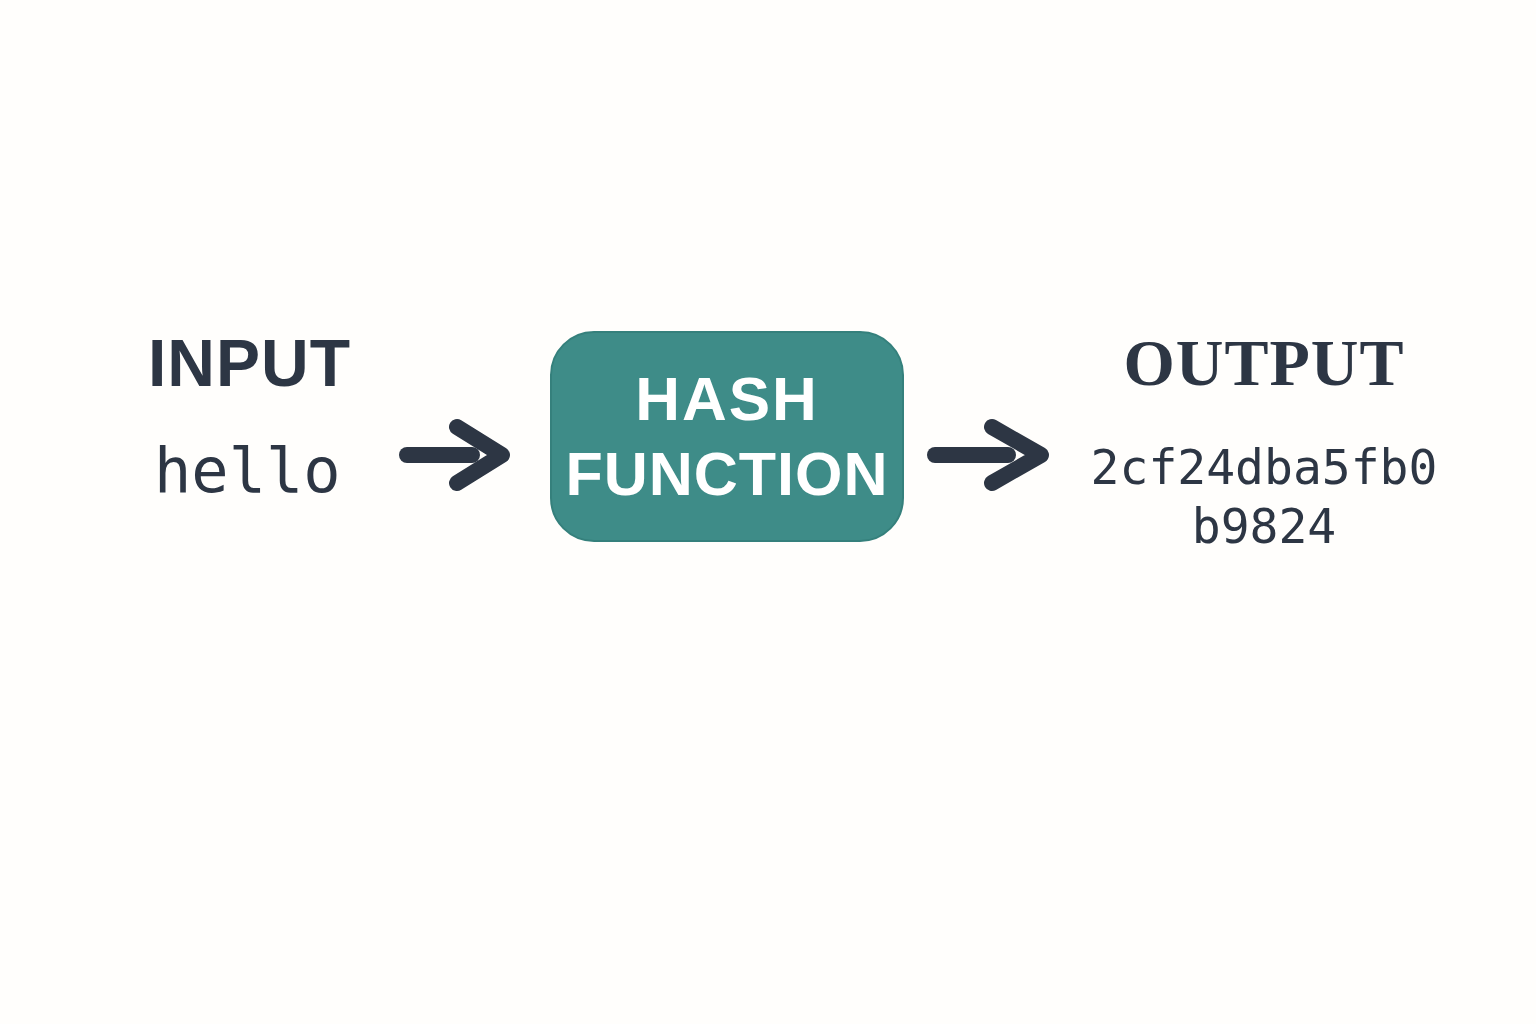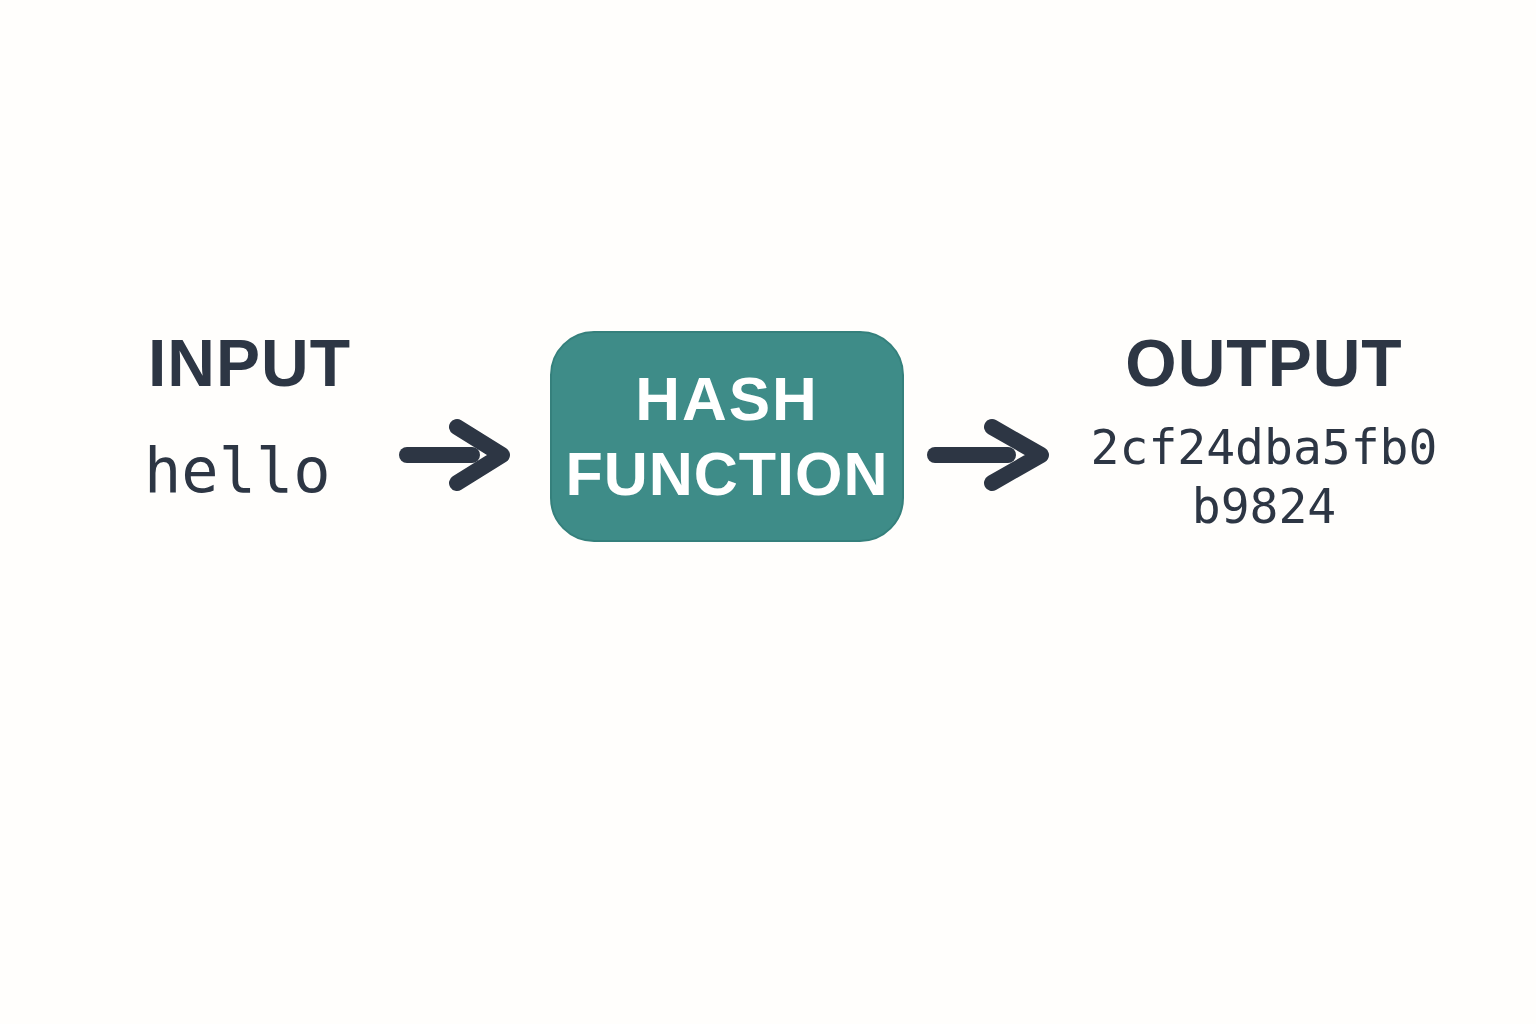--- a/index.html
+++ b/index.html
@@ -23,21 +23,21 @@
     letter-spacing: 1px;
     line-height: 1;
     color: #2D3644;
   }
   .input-label {
     left: 148px;
     top: 330px;
   }
   .input-value {
     position: absolute;
-    left: 144px;
+    left: 154px;
     top: 440px;
     font-family: "DejaVu Sans Mono", monospace;
     font-size: 62px;
     line-height: 1;
     color: #2D3644;
   }
   .arrow {
     position: absolute;
   }
   .arrow-1 { left: 398px; top: 416px; }
@@ -75,23 +75,24 @@
   .output-group {
     position: absolute;
     left: 1080px;
     top: 330px;
     width: 368px;
     text-align: center;
   }
   .output-label {
     position: static;
     display: inline-block;
+    font-family: Liberation Serif, serif;
   }
   .output-hash {
-    margin-top: 22px;
+    margin-top: 42px;
     font-family: "DejaVu Sans Mono", monospace;
     font-size: 48px;
     line-height: 59px;
     color: #2D3644;
   }
   .output-hash .hash-line {
     white-space: pre;
   }
 </style>
 </head>

